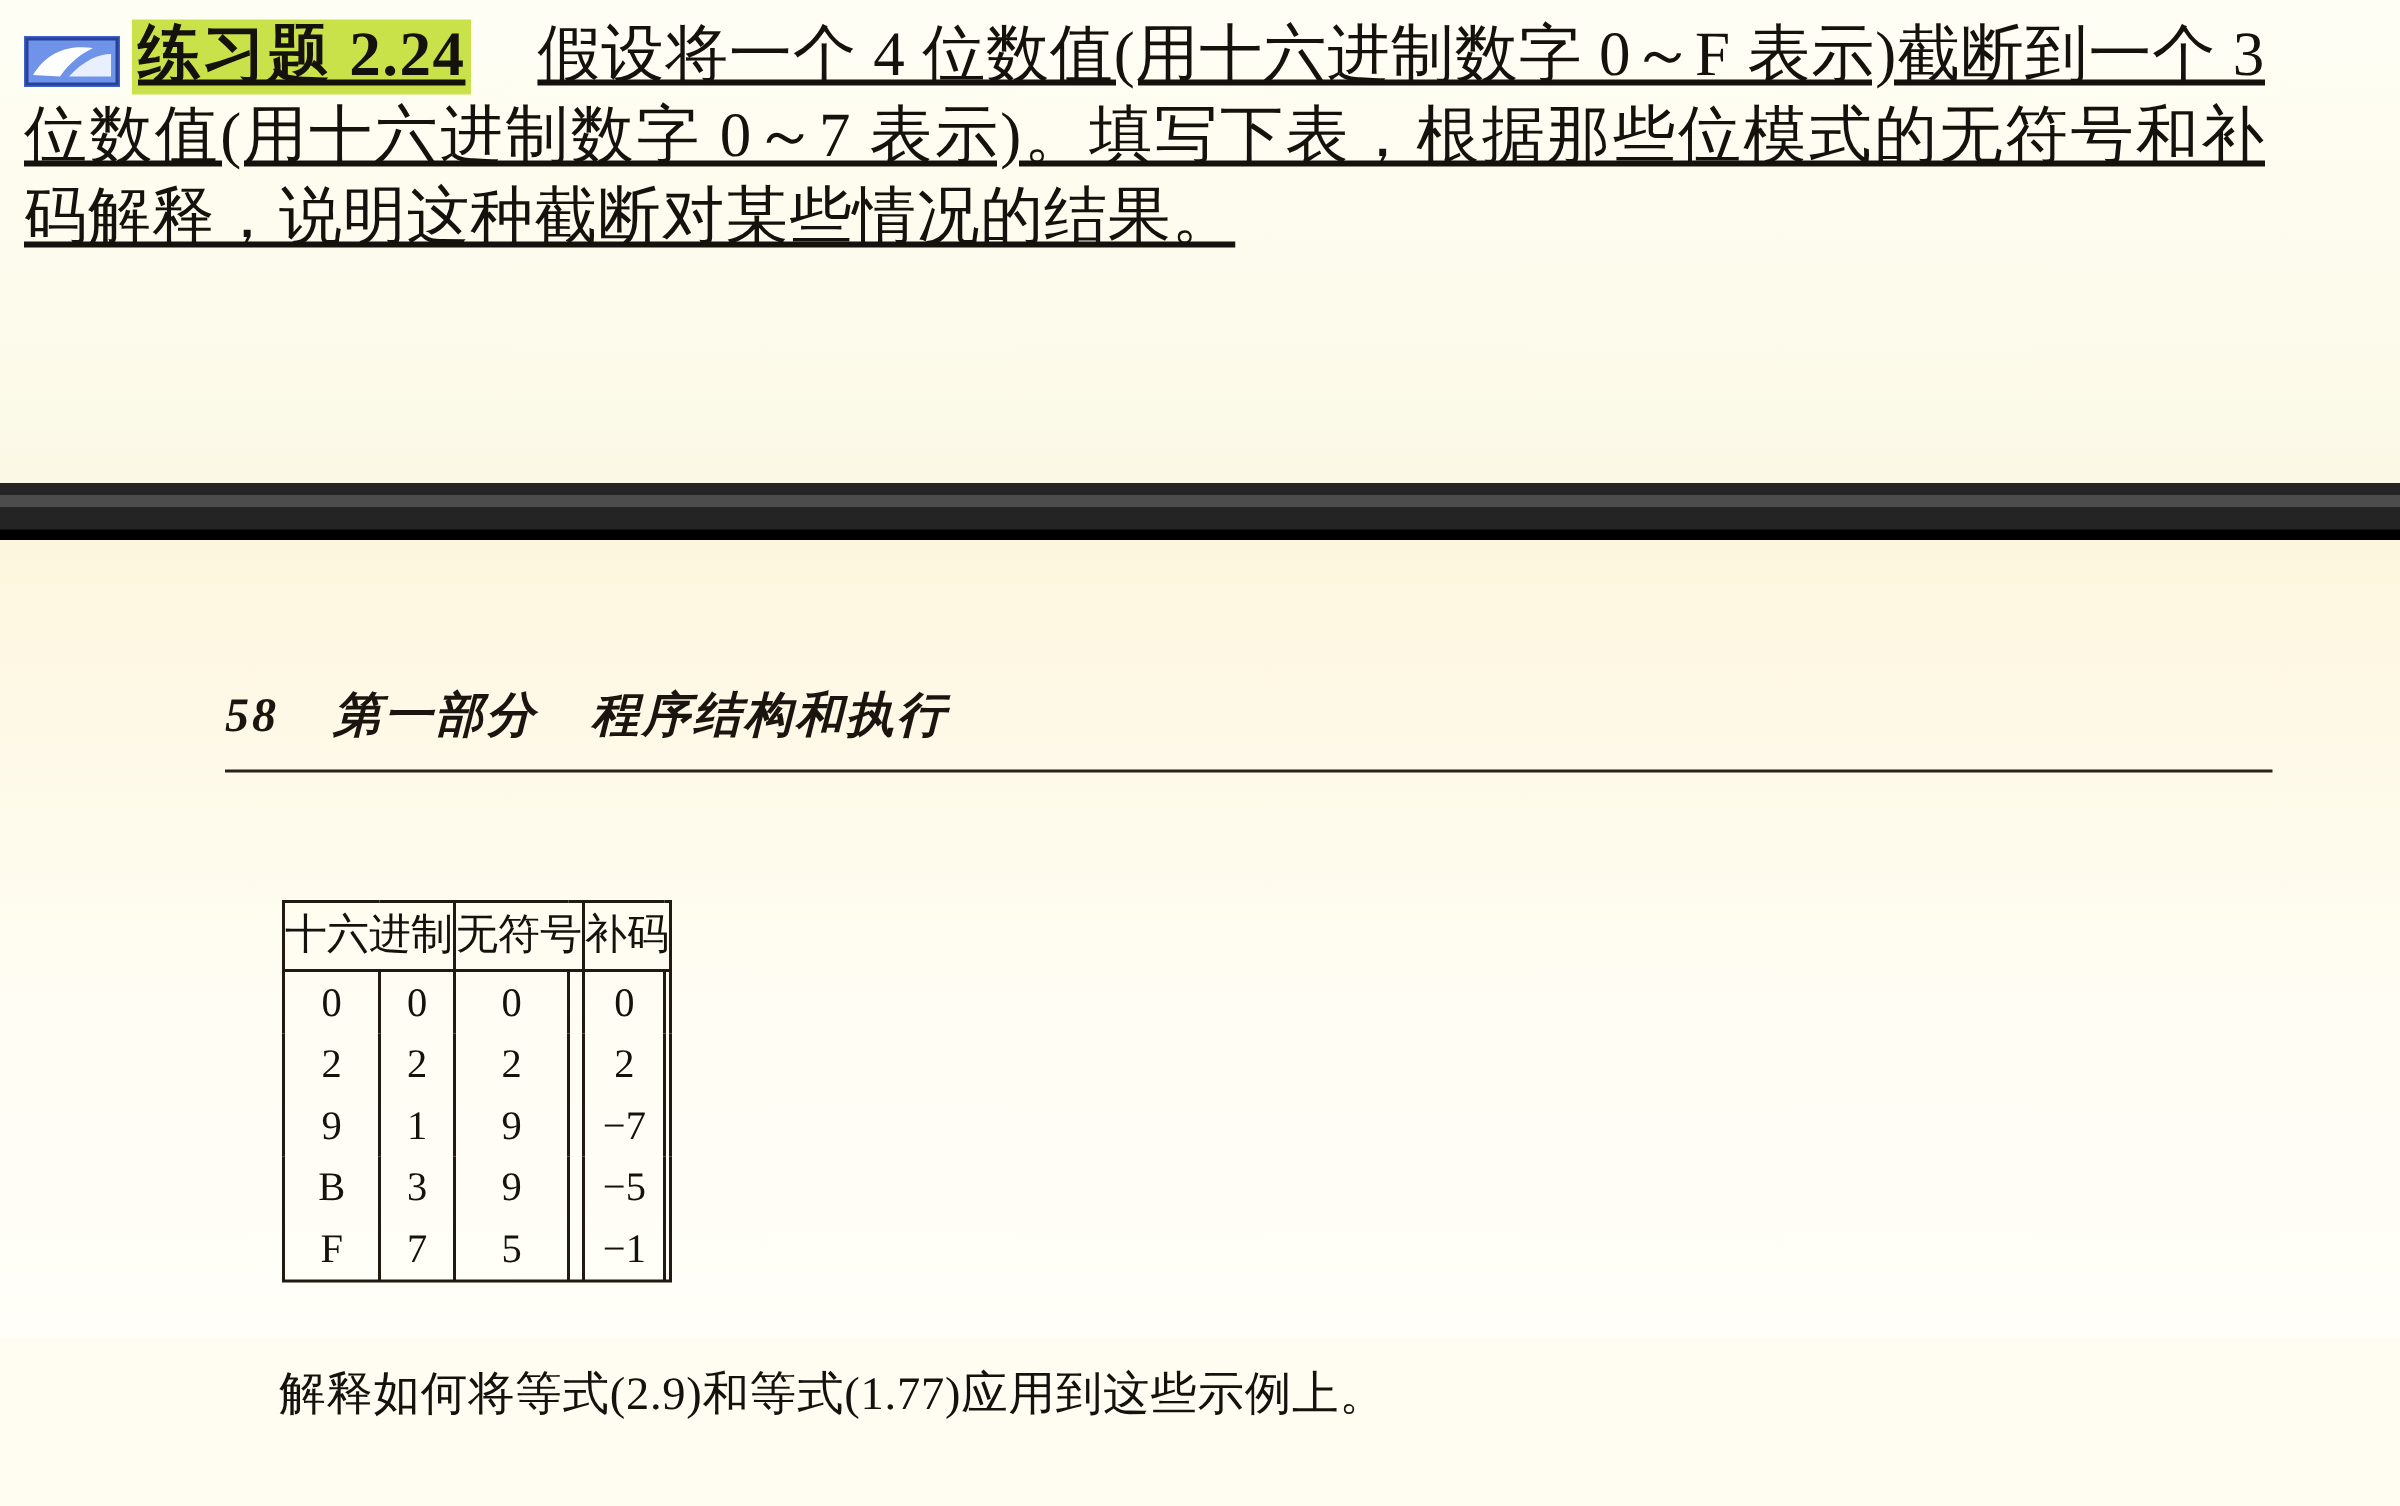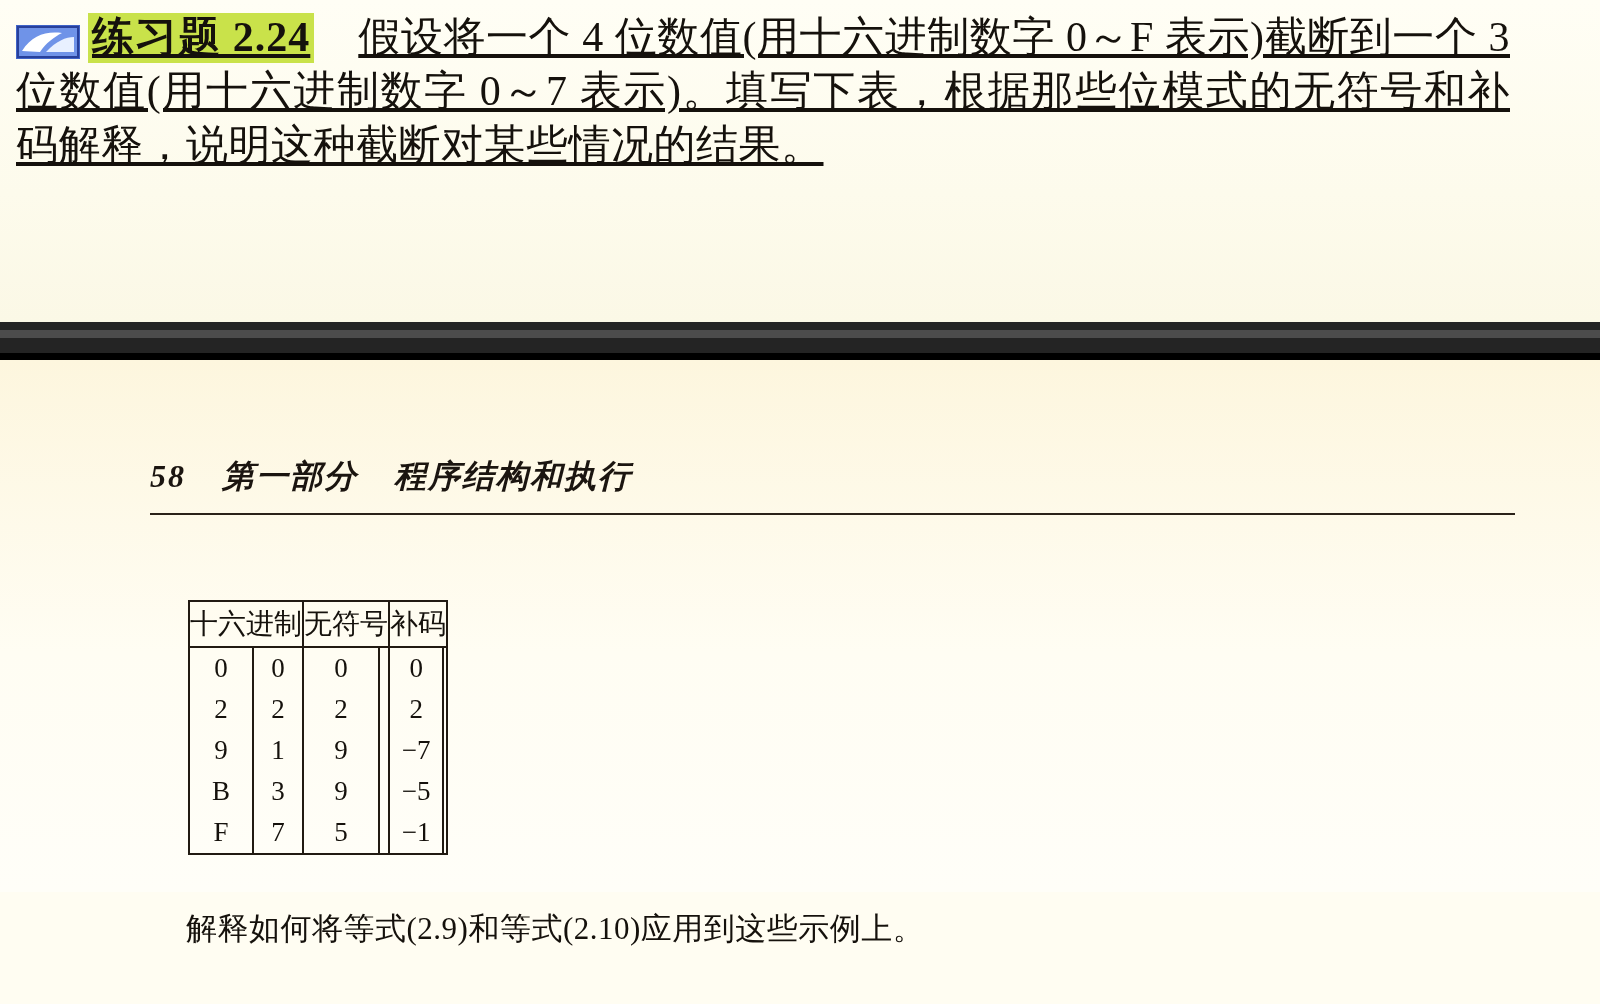--- a/index.html
+++ b/index.html
@@ -251,14 +251,14 @@
           <td>7</td>
           <td>5</td>
           <td></td>
           <td>−1</td>
           <td></td>
         </tr>
       </tbody>
     </table>
   </div>
 
-  <div class="caption">解释如何将等式(2.9)和等式(2.10)应用到这些示例上。</div>
+  <div class="caption">解释如何将等式(2.9)和等式(1.77)应用到这些示例上。</div>
 </div>
 
 </body></html>

